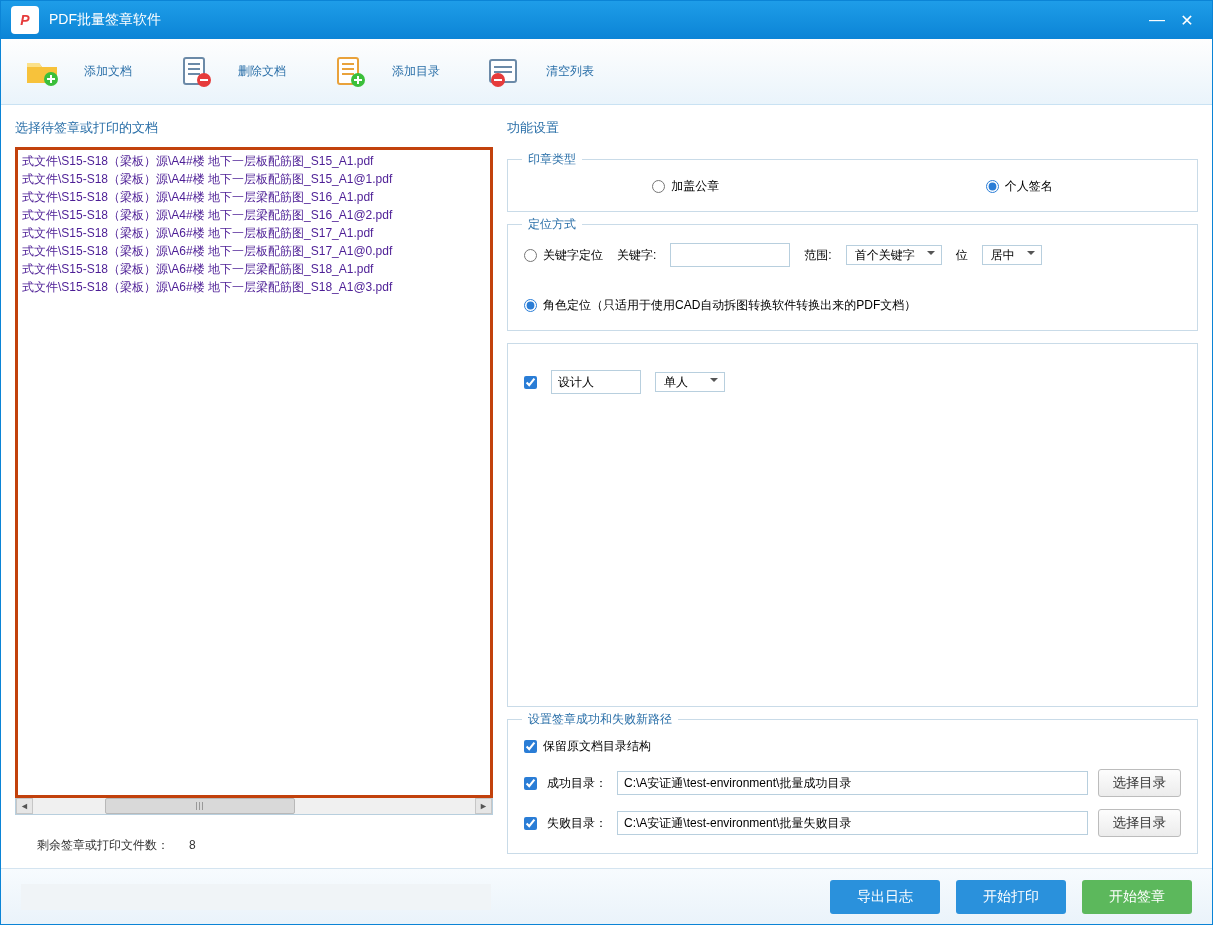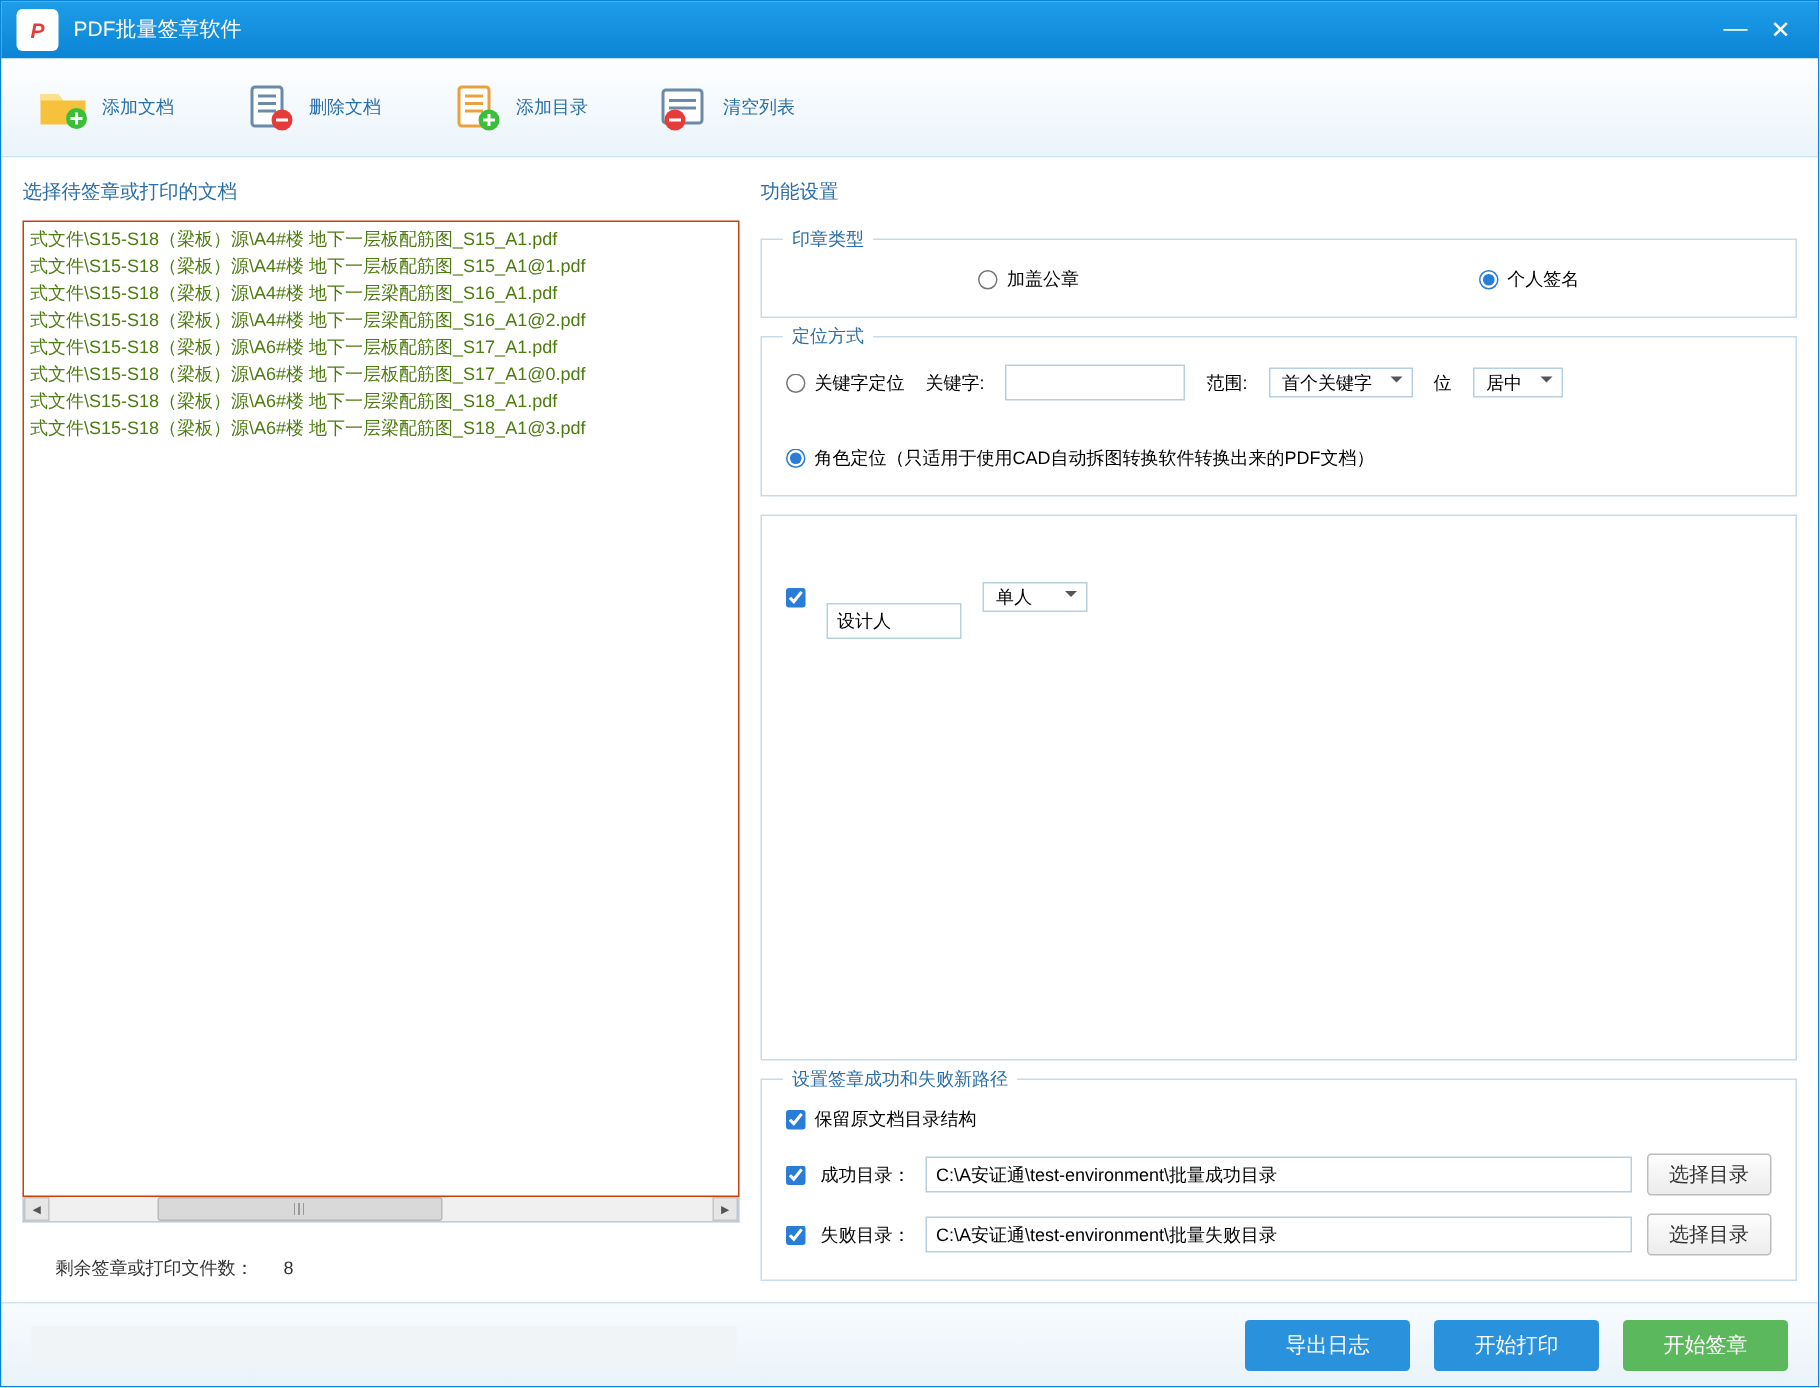--- a/index.html
+++ b/index.html
@@ -3,26 +3,26 @@
 <meta charset="utf-8">
 <style>
 * { box-sizing: border-box; margin: 0; padding: 0; }
 body { font-family: "Microsoft YaHei", Arial, sans-serif; font-size: 12px; background: #fff; }
 .window { width: 1213px; height: 925px; display: flex; flex-direction: column; border: 1px solid #0b84d6; }
 .titlebar { height: 38px; background: linear-gradient(#1e9de8, #0b84d6); display: flex; align-items: center; padding: 0 10px; color: #fff; font-size: 14px; }
 .titlebar .app-icon { width: 28px; height: 28px; background: #fff; border-radius: 4px; margin-right: 10px; display: flex; align-items: center; justify-content: center; color: #e63b3b; font-weight: bold; font-size: 14px; font-style: italic; }
 .titlebar .title { flex: 1; }
 .titlebar .win-btn { width: 30px; height: 24px; display: flex; align-items: center; justify-content: center; cursor: pointer; font-size: 16px; }
 .toolbar { height: 66px; background: linear-gradient(#fefefe, #eaf4fb); border-bottom: 1px solid #c9e2f3; display: flex; align-items: center; padding: 0 15px; gap: 30px; }
-.tool-btn { display: flex; align-items: center; gap: 8px; cursor: pointer; color: #2a6fa8; padding: 6px 8px; }
+.tool-btn { display: flex; align-items: center; gap: 24px; cursor: pointer; color: #2a6fa8; padding: 6px 8px; }
 .tool-icon { width: 36px; height: 36px; display: flex; align-items: center; justify-content: center; }
 .content { flex: 1; display: flex; padding: 14px; gap: 14px; background: #fff; }
 .left-panel { width: 478px; display: flex; flex-direction: column; }
 .panel-title { color: #2a6fa8; margin-bottom: 10px; font-size: 13px; }
-.file-list-box { flex: 1; border: 1px solid #c2410c; background: #fff; overflow: auto; padding: 2px 4px; color: #4d7c0f; position: relative; }
+.file-list-box { flex: 1; border: 3px solid #c2410c; background: #fff; overflow: auto; padding: 2px 4px; color: #4c1d95; position: relative; }
 .file-list-box .item { white-space: nowrap; line-height: 18px; font-size: 12px; }
 .hscroll { height: 17px; border: 1px solid #b8cfde; border-top: none; background: #f0f0f0; position: relative; display: flex; align-items: center; }
 .hscroll .arrow { width: 17px; height: 100%; background: #e6e6e6; border: 1px solid #c6c6c6; display: flex; align-items: center; justify-content: center; font-size: 9px; color: #555; }
 .hscroll .track { flex: 1; position: relative; height: 100%; }
 .hscroll .thumb { position: absolute; left: 72px; width: 190px; top: 0; bottom: 0; background: #d9d9d9; border: 1px solid #b8b8b8; border-radius: 2px; }
 .hscroll .thumb::after { content: ""; position: absolute; left: 50%; top: 50%; transform: translate(-50%,-50%); width: 8px; height: 8px; background: repeating-linear-gradient(90deg,#999 0 1px,transparent 1px 3px); }
 .count-row { margin-top: 22px; padding: 0 22px; color: #333; display: flex; align-items: center; gap: 20px; }
 .count-row .count-val { border-bottom: 1px solid transparent; min-width: 36px; }
 .right-panel { flex: 1; display: flex; flex-direction: column; gap: 12px; }
 .fieldset { border: 1px solid #c9dbe8; padding: 18px 16px 16px; position: relative; background: #fff; }
@@ -171,21 +171,21 @@
           <label>
             <input type="radio" class="radio" name="locate" checked="" style="">
             <span>角色定位（只适用于使用CAD自动拆图转换软件转换出来的PDF文档）</span>
           </label>
         </div>
       </div>
 
       <div class="fieldset signer-box" style="min-height:250px;">
         <div class="row" style="gap:14px; margin-top:8px;">
           <input type="checkbox" class="check" checked="" style="">
-          <input class="text-input" style="width: 90px; margin-top: 32px;" value="设计人">
+          <input class="text-input" style="width: 90px;" value="设计人">
           <div class="select" style="width:70px;">
               <span>单人</span>
             </div>
         </div>
         <div class="wm"></div>
       </div>
 
       <div class="fieldset">
         <div class="legend">设置签章成功和失败新路径</div>
         <div class="row">

